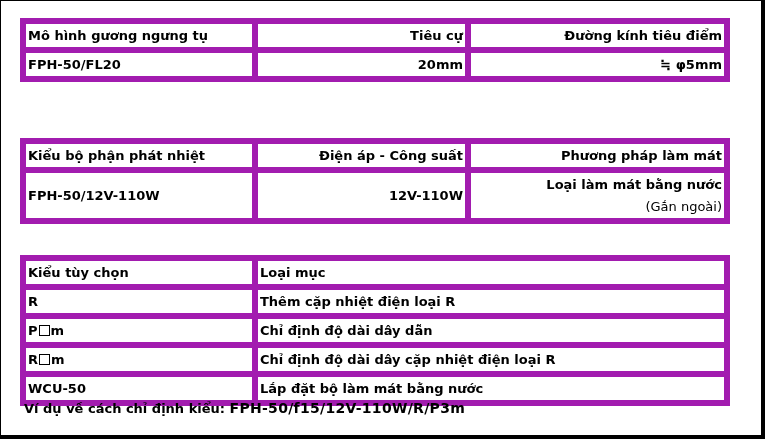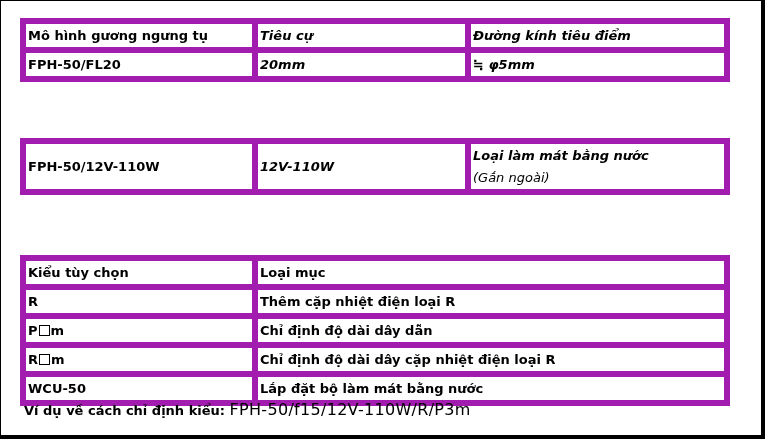--- a/index.html
+++ b/index.html
@@ -5,29 +5,29 @@
   html, body { margin:0; padding:0; background:#ffffff; }
   body { width:767px; height:441px; position:relative; overflow:hidden;
          font-family:"DejaVu Sans", sans-serif; color:#000; }
   .frame { position:absolute; left:0; top:0; width:760px; height:434px;
            border-left:1px solid #000; border-top:1px solid #000;
            border-right:4px solid #000; border-bottom:4px solid #000; }
   table { position:absolute; left:20px; border-collapse:collapse; table-layout:fixed; }
   td, th { border:6px solid #a21caf; padding:0 2px; font-size:13px; font-weight:bold;
            height:23px; line-height:16px; white-space:nowrap; }
   .hdr td { border-bottom:3px double #000; }
-  .c { text-align:left;font-style:italic; }
+  .c { text-align:right; }
   .l { text-align:left; }
   #t1 { top:18px; width:704px; }
   #t2 { top:138px; width:704px; }
   #t3 { top:255px; width:704px; }
   #t2 .tall td { height:45px; }
   .two-line { line-height:22px; }
   .footer { position:absolute; left:24px; top:400px; font-size:13px; font-weight:bold; }
-  .footer .code { font-size:16px; font-weight:normal; letter-spacing:0.3px;text-align:center; }
+  .footer .code { font-size:14px; font-weight:bold; letter-spacing:0.3px;text-align:center; }
   .box { display:inline-block; width:9px; height:9px; border:1px solid #000; margin:0 1px; vertical-align:-1px; }
 </style>
 </head>
 <body>
 
 <div class="frame"></div>
 
 <table id="t1">
   <colgroup>
       <col style="width:232px">
@@ -48,20 +48,25 @@
 </tbody>
   </table>
 
 <table id="t2">
   <colgroup>
       <col style="width:232px">
       <col style="width:213px">
       <col style="width:259px">
     </colgroup>
   <tbody>
+      <tr class="hdr">
+    <td class="l">Kiểu bộ phận phát nhiệt</td>
+    <td class="c">Điện áp - Công suất</td>
+    <td class="c">Phương pháp làm mát</td>
+  </tr>
   <tr class="tall">
     <td class="l">FPH-50/12V-110W</td>
     <td class="c">12V-110W</td>
     <td class="c two-line">
       <div>Loại làm mát bằng nước</div>
       <div style="font-weight:normal">(Gắn ngoài)</div>
     </td>
   </tr>
 </tbody>
   </table>

